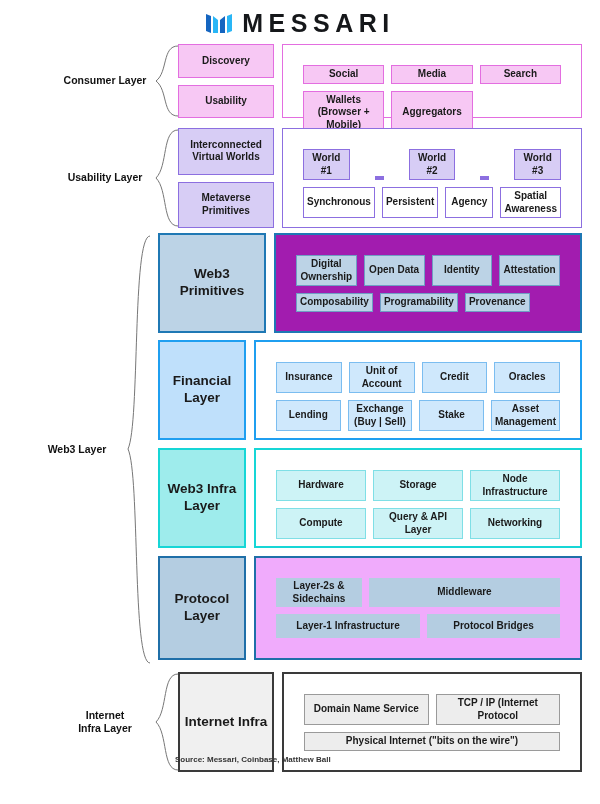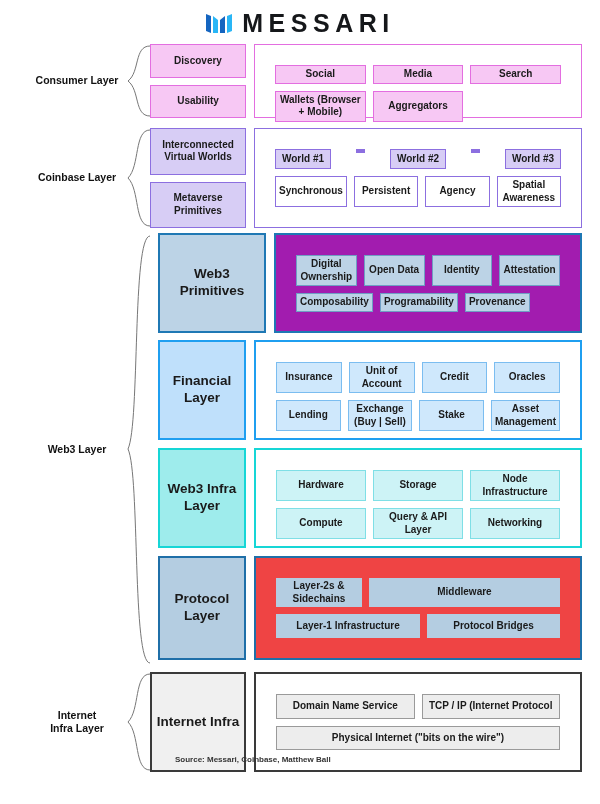--- a/index.html
+++ b/index.html
@@ -24,22 +24,22 @@
     color: #15171a; line-height: 1;
   }
 
   
   .row {
     position: absolute;
     display: flex; align-items: stretch;
   }
   .brace-col {
     position: relative;
-    width: 150px;
-    display: flex; align-items: center; justify-content: flex-end;
+    width: 166px;
+    display: flex; align-items: center; justify-content: flex-end; margin-left: 12px;
   }
   .layer-label {
     font-size: 10.5px; font-weight: 700; color: #111;
     text-align: center; line-height: 1.25;
     width: 140px; padding-right: 6px;
   }
   .brace { position: absolute; right: -2px; top: 0; }
 
   .side-col { width: 96px; display: flex; flex-direction: column; gap: 7px; }
   .main-col { flex: 1; display: flex; flex-direction: column; }
@@ -60,42 +60,42 @@
   
   .c-box { background: #f7c8f4; border: 1.6px solid #e36ee0; }
   .c-panel { border: 1.6px solid #e36ee0; background: #fff; }
   .c-inner { background: #f7c8f4; border: 1px solid #e36ee0; }
 
   
   .m-box { background: #d7cdf5; border: 1.6px solid #8c6fe0; }
   .m-panel { border: 1.6px solid #8c6fe0; background: #fff; }
   .m-inner { background: #d7cdf5; border: 1px solid #8c6fe0; }
   .m-white { background: #fff; border: 1.6px solid #8c6fe0; }
-  .worlds { display: flex; align-items: flex-start; gap: 25px; }
+  .worlds { display: flex; align-items: flex-end; gap: 25px; }
   .world { flex: 1; height: 100%; }
   .connector { width: 9px; height: 4px; background: #8c6fe0; flex: none; }
 
   
   .p-box { background: #bcd3e6; border: 2px solid #1f78b4; }
   .p-panel { border: 2px solid #1f78b4; background: #a21caf; }
   .p-inner { background: #bcd3e6; border: 1px solid #6f9fc4; }
 
   
   .f-box { background: #bfe0fb; border: 2px solid #1f9ff0; }
   .f-panel { border: 2px solid #1f9ff0; background: #fff; }
   .f-inner { background: #cfe8fc; border: 1px solid #7bbdf0; }
 
   
   .i-box { background: #9eecec; border: 2px solid #16d6d6; }
   .i-panel { border: 2px solid #16d6d6; background: #fff; }
   .i-inner { background: #cdf3f6; border: 1px solid #7fdfe6; }
 
   
   .t-box { background: #b4cde1; border: 2px solid #1f6fa8; }
-  .t-panel { border: 2px solid #1f6fa8; background: #ef4444; }
+  .t-panel { border: 2px solid #1f6fa8; background: #f0abfc; }
   .t-inner { background: #b4cde1; }
 
   
   .g-box { background: #f0f0f0; border: 2px solid #3a3a3a; }
   .g-panel { border: 2px solid #3a3a3a; background: #fff; }
   .g-inner { background: #ededed; border: 1.3px solid #9a9a9a; }
 
   .source {
     position: absolute; left: 175px; top: 755px;
     font-size: 8px; font-weight: 700; color: #333;
@@ -136,21 +136,21 @@
       </div>
       <div class="grid grid3" style="flex:1">
         <div class="cell c-inner">Wallets (Browser + Mobile)</div>
         <div class="cell c-inner">Aggregators</div>
       </div>
     </div>
   </div>
 
   <div class="row" style="left:0; top:128px; width:582px; height:100px;">
     <div class="brace-col">
-      <div class="layer-label">Coinbase Layer</div>
+      <div class="layer-label">Usability Layer</div>
       <svg class="brace" width="48" height="100" viewBox="0 0 48 100">
         <path d="M46,2 C30,2 36,38 24,50 C36,62 30,98 46,98" fill="none" stroke="#777" stroke-width="1"></path>
       </svg>
     </div>
     <div class="side-col">
       <div class="cell m-box" style="flex:1">Interconnected Virtual Worlds</div>
       <div class="cell m-box" style="flex:1">Metaverse Primitives</div>
     </div>
     <div style="width:8px"></div>
     <div class="main-col panel m-panel">

